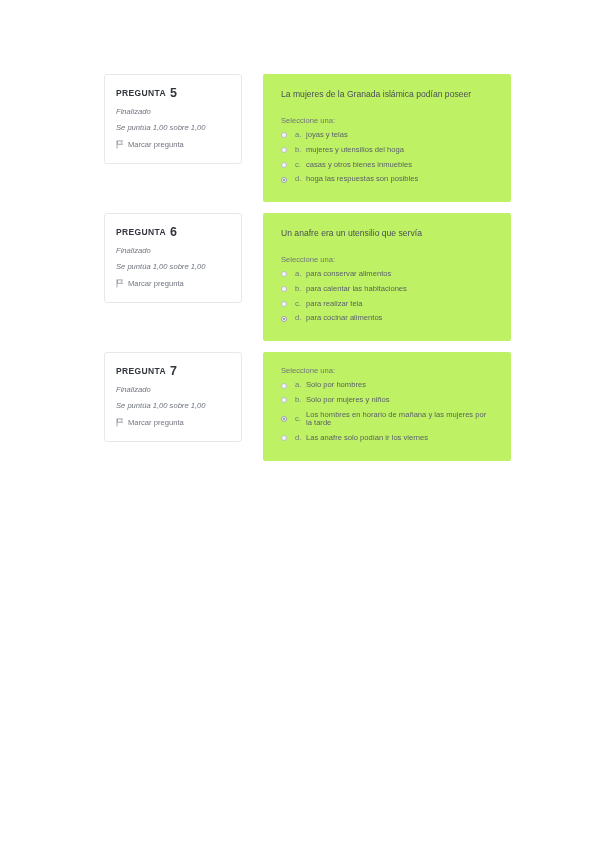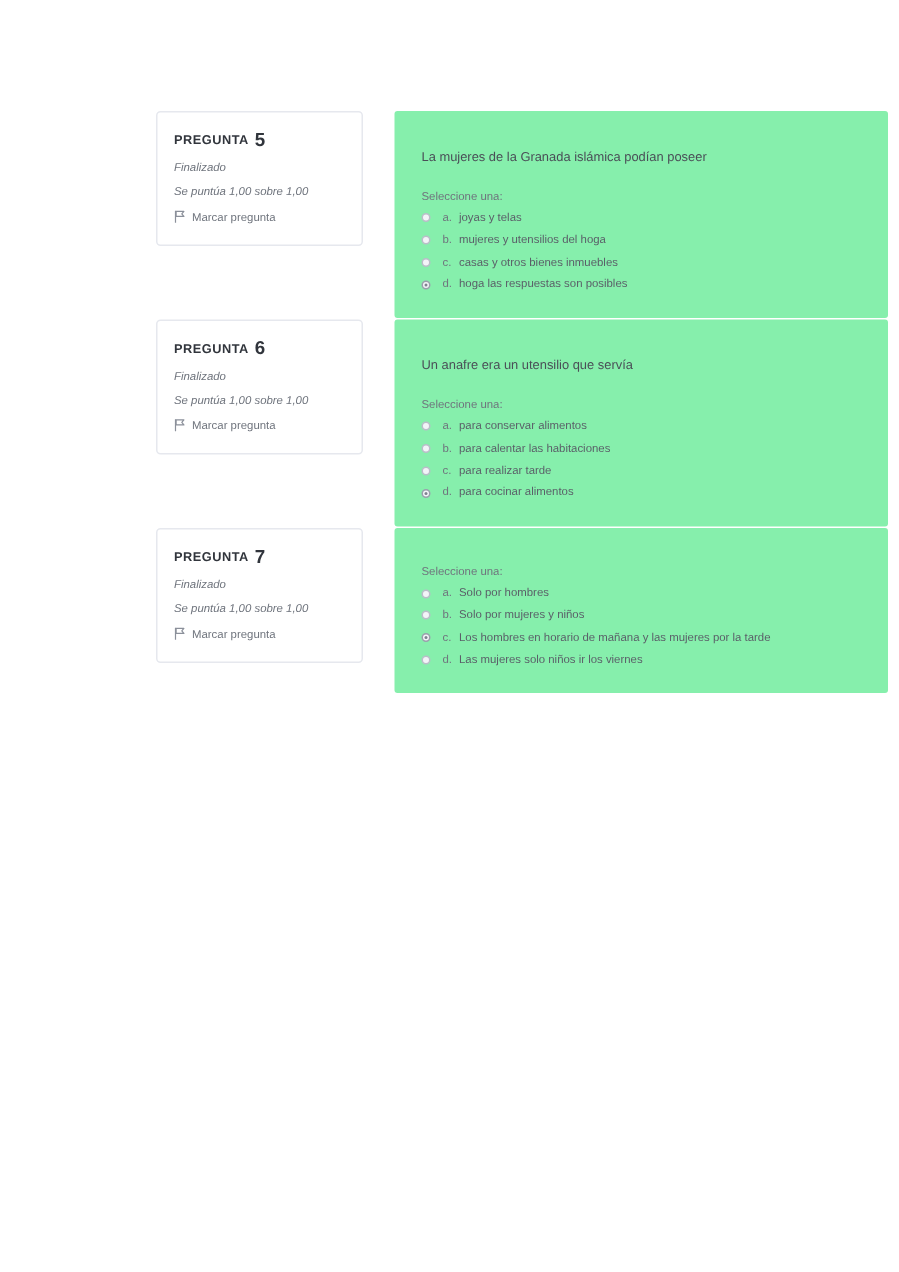--- a/index.html
+++ b/index.html
@@ -85,24 +85,24 @@
     flex: 0 0 auto;
     position: relative;
   }
   .flag-icon svg { display: block; }
 
   
   .content-panel {
     position: absolute;
     left: 263px;
     top: 0;
-    width: 329px;
-    background: #86efac;
+    width: 248px;
+    background: #bef264;
     border-radius: 2px;
-    padding: 25px 18px 18px 18px;
+    padding: 15px 18px 18px 18px;
     box-sizing: border-box;
   }
   .q-text {
     font-size: 8.6px;
     color: #4a4f57;
     line-height: 1.35;
     margin: 0 0 16px 0;
   }
   .select-label {
     font-size: 7.6px;
@@ -231,21 +231,21 @@
               <span class="opt-text">para conservar alimentos</span>
             </li>
             <li class="option-row">
               <span class="radio"></span>
               <span class="opt-letter">b.</span>
               <span class="opt-text">para calentar las habitaciones</span>
             </li>
             <li class="option-row">
               <span class="radio"></span>
               <span class="opt-letter">c.</span>
-              <span class="opt-text">para realizar tarde</span>
+              <span class="opt-text">para realizar tela</span>
             </li>
             <li class="option-row">
               <span class="radio checked"></span>
               <span class="opt-letter">d.</span>
               <span class="opt-text">para cocinar alimentos</span>
             </li>
           </ul>
         </div>
       </div>
       <div class="question-block" style="top: 352px;">
@@ -277,19 +277,19 @@
               <span class="opt-text">Solo por mujeres y niños</span>
             </li>
             <li class="option-row">
               <span class="radio checked"></span>
               <span class="opt-letter">c.</span>
               <span class="opt-text">Los hombres en horario de mañana y las mujeres por la tarde</span>
             </li>
             <li class="option-row">
               <span class="radio"></span>
               <span class="opt-letter">d.</span>
-              <span class="opt-text">Las mujeres solo niños ir los viernes</span>
+              <span class="opt-text">Las anafre solo podían ir los viernes</span>
             </li>
           </ul>
         </div>
       </div>
     </div>
 </div>
 
 </body></html>

